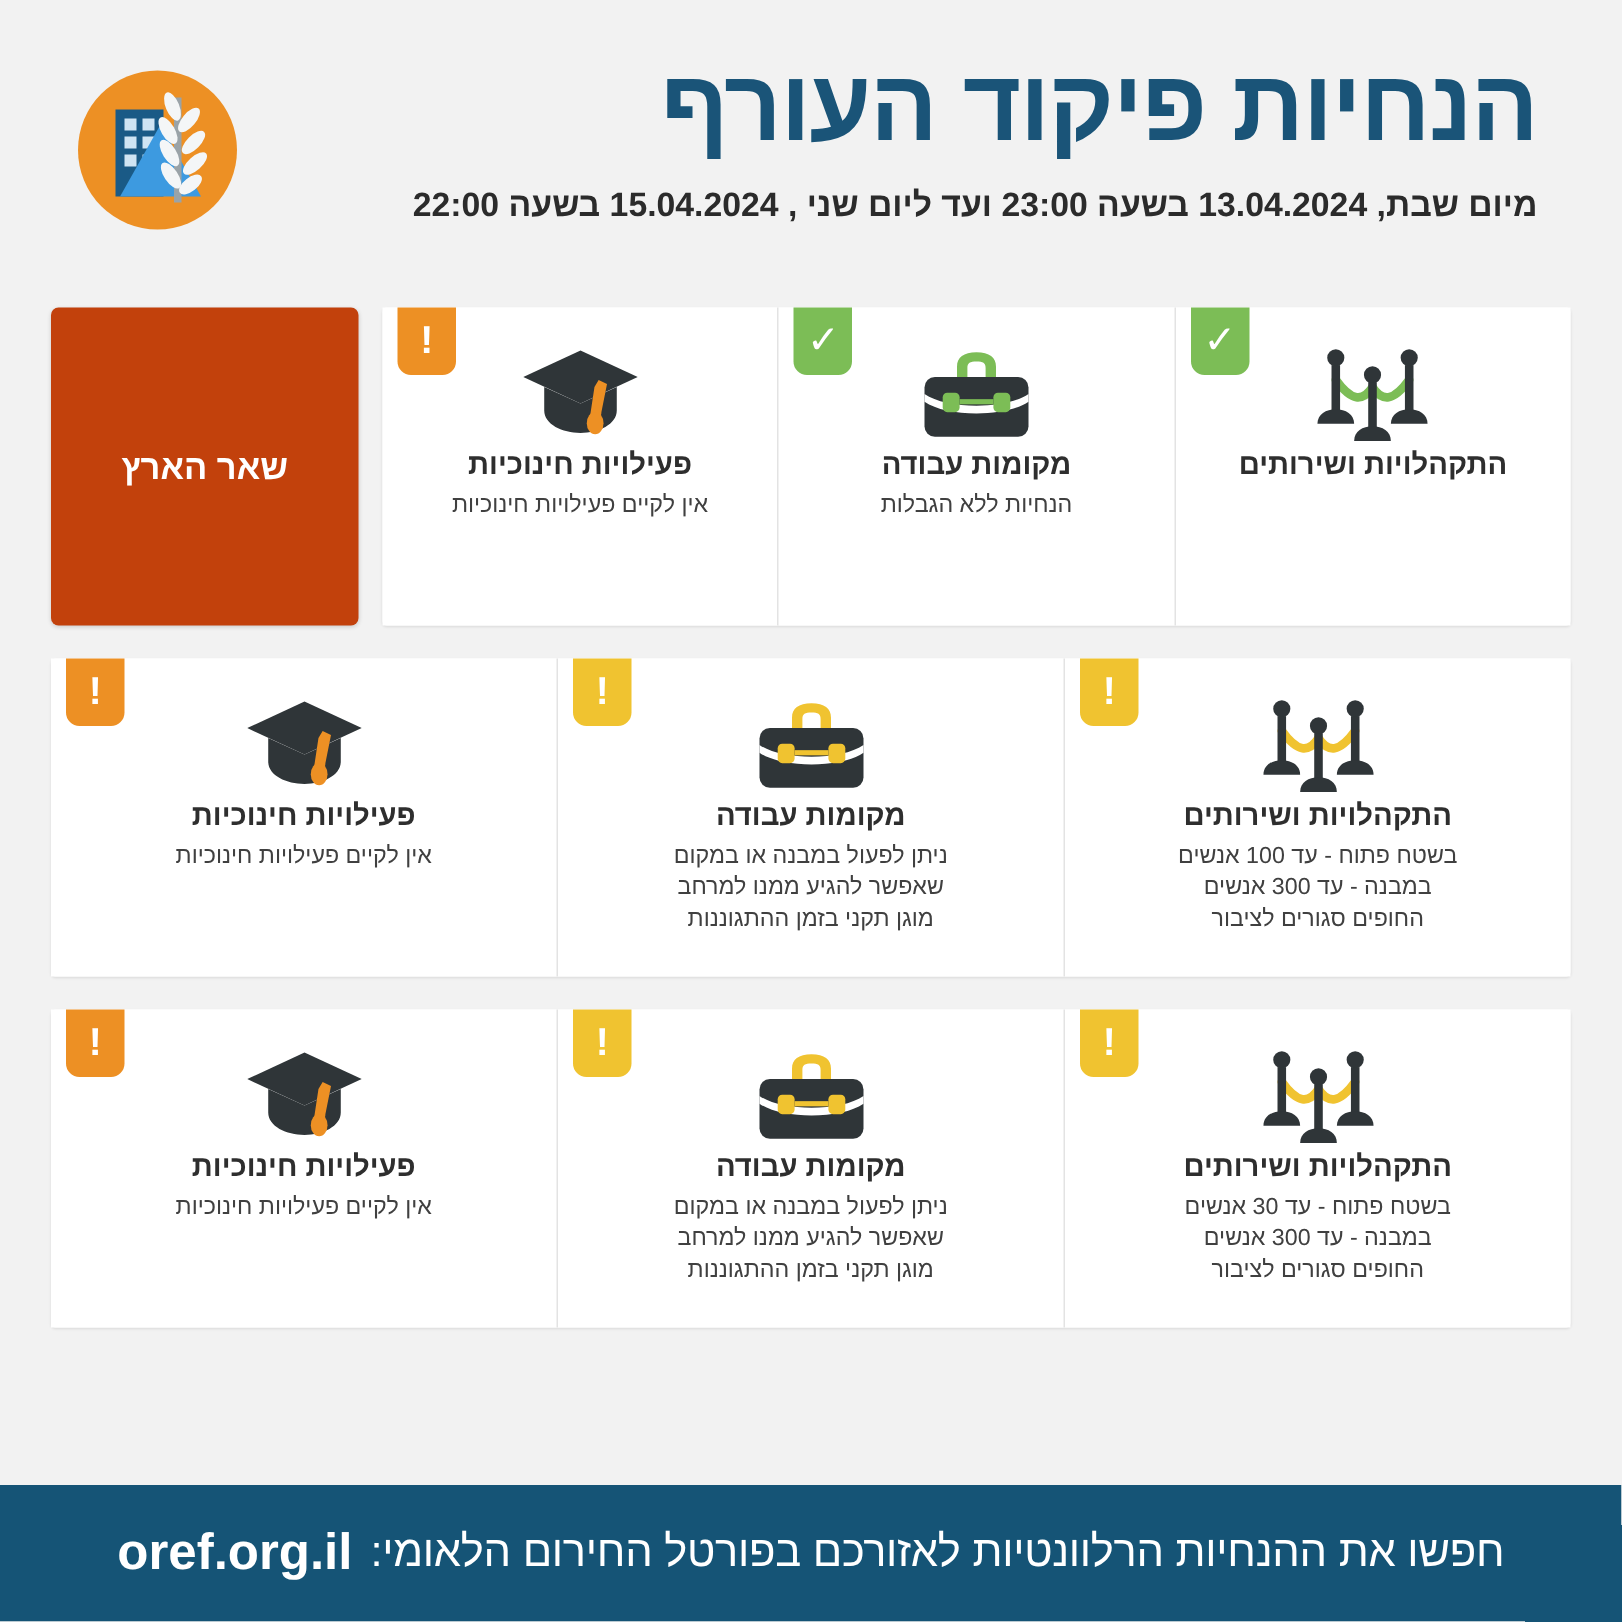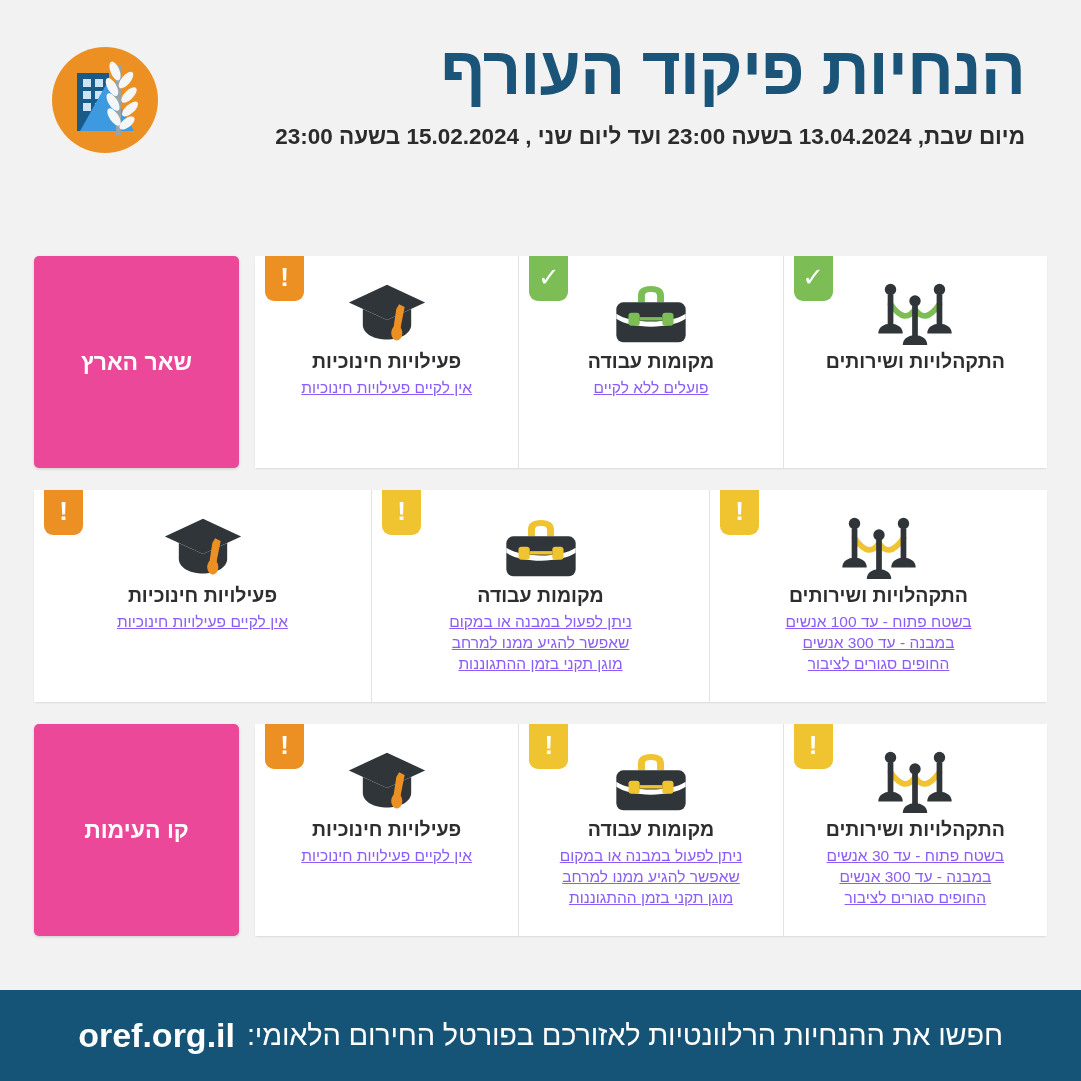--- a/index.html
+++ b/index.html
@@ -21,21 +21,21 @@
     width: 1081px;
     height: 1081px;
     background: #f2f2f2;
     display: flex;
     flex-direction: column;
   }
 
   
   .header {
     position: relative;
-    height: 256px;
+    height: 205px;
     padding: 0 34px;
     flex: 0 0 auto;
   }
 
   .header-inner {
     display: flex;
     flex-direction: row;
     align-items: flex-start;
     justify-content: space-between;
     height: 100%;
@@ -130,25 +130,24 @@
 
   .card-title {
     font-size: 19.5px;
     font-weight: bold;
     color: #2e2e2e;
     line-height: 1.2;
   }
 
   .card-desc {
     font-size: 15.5px;
-    color: #8b5cf6;
+    color: #404040;
     line-height: 1.35;
     margin-top: 5px;
     max-width: 215px;
-    text-decoration: underline;
   }
 
   
   .badge {
     position: absolute;
     top: 0;
     left: 10px;
     width: 39px;
     height: 45px;
     border-radius: 0 0 9px 9px;
@@ -160,21 +159,21 @@
     font-weight: bold;
     line-height: 1;
     z-index: 3;
   }
   .badge .glyph { display: block; transform: translateY(-2px); }
 
   
   .side-label {
     flex: 0 0 205px;
     margin-right: 16px;
-    background: #ec4899;
+    background: #c2410c;
     border-radius: 5px;
     color: #ffffff;
     display: flex;
     align-items: center;
     justify-content: center;
     text-align: center;
     padding: 10px 8px;
     font-weight: bold;
     box-shadow: 0 1px 3px rgba(0,0,0,0.16);
   }
@@ -208,21 +207,21 @@
 </style>
 </head>
 <body>
 
 <div id="page">
 
   <div class="header">
     <div class="header-inner">
       <div class="header-text">
         <div class="header-title">הנחיות פיקוד העורף</div>
-        <div class="header-subtitle">מיום שבת, 13.04.2024 בשעה 23:00 ועד ליום שני , 15.02.2024 בשעה 23:00</div>
+        <div class="header-subtitle">מיום שבת, 13.04.2024 בשעה 23:00 ועד ליום שני , 15.04.2024 בשעה 22:00</div>
       </div>
       <div class="logo-wrap">
         <div class="logo">
           <svg viewBox="0 0 106 106" width="106" height="106" aria-hidden="true">
 
             <rect x="25" y="26" width="32" height="58" fill="#1a5a86"></rect>
             <g fill="#cfe4f3">
               <rect x="31" y="32" width="8" height="8"></rect>
                 <rect x="43" y="32" width="8" height="8"></rect>
               <rect x="31" y="44" width="8" height="8"></rect>
@@ -284,21 +283,21 @@
          <svg viewBox="0 0 90 72" width="78" height="63" aria-hidden="true">
       <path d="M30 22 L30 14 C30 7 35 3 45 3 C55 3 60 7 60 14 L60 22 L52 22 L52 15 C52 11 50 10 45 10 C40 10 38 11 38 15 L38 22 Z" fill="#7cbd56"></path>
       <rect x="5" y="22" width="80" height="46" rx="8" fill="#2f3538"></rect>
       <path d="M5 35 C22 47 68 47 85 35 L85 41 C68 53 22 53 5 41 Z" fill="#ffffff"></path>
       <rect x="19" y="34" width="13" height="15" rx="3.5" fill="#7cbd56"></rect>
       <rect x="58" y="34" width="13" height="15" rx="3.5" fill="#7cbd56"></rect>
       <rect x="32" y="39" width="26" height="4" fill="#7cbd56"></rect>
     </svg>
        </div>
        <div class="card-title">מקומות עבודה</div>
-       <div class="card-desc" style="white-space:pre-line">פועלים ללא לקיים</div>
+       <div class="card-desc" style="white-space:pre-line">הנחיות ללא הגבלות</div>
           </div>
           <div class="card">
             <div class="badge" style="background:#ed9024">
          <span class="glyph">!</span>
        </div>
        <div class="card-icon">
          <svg viewBox="0 0 86 72" width="80" height="67" aria-hidden="true">
       <path d="M43 4 L84 23 L43 42 L2 23 Z" fill="#2f3538"></path>
       <path d="M17 30 L17 47 C17 57 30 63 43 63 C56 63 69 57 69 47 L69 30 L43 42 Z" fill="#2f3538"></path>
       <path d="M56 25 L62 28 L58 48 C58 55 50 58 50 50 L53 30 Z" fill="#ed9024"></path>
@@ -431,23 +430,20 @@
       <path d="M43 4 L84 23 L43 42 L2 23 Z" fill="#2f3538"></path>
       <path d="M17 30 L17 47 C17 57 30 63 43 63 C56 63 69 57 69 47 L69 30 L43 42 Z" fill="#2f3538"></path>
       <path d="M56 25 L62 28 L58 48 C58 55 50 58 50 50 L53 30 Z" fill="#ed9024"></path>
       <ellipse cx="53.5" cy="56" rx="6" ry="8" fill="#ed9024"></ellipse>
     </svg>
        </div>
        <div class="card-title">פעילויות חינוכיות</div>
        <div class="card-desc" style="white-space:pre-line">אין לקיים פעילויות חינוכיות</div>
           </div>
         </div>
-        <div class="side-label big">
-          <span class="side-label-text">קו העימות</span>
-        </div>
       </div>
     </div>
 
   <div class="footer">
     <span class="footer-text">חפשו את ההנחיות הרלוונטיות לאזורכם בפורטל החירום הלאומי:</span>
     <span class="footer-url">oref.org.il</span>
   </div>
 
 </div>
 

